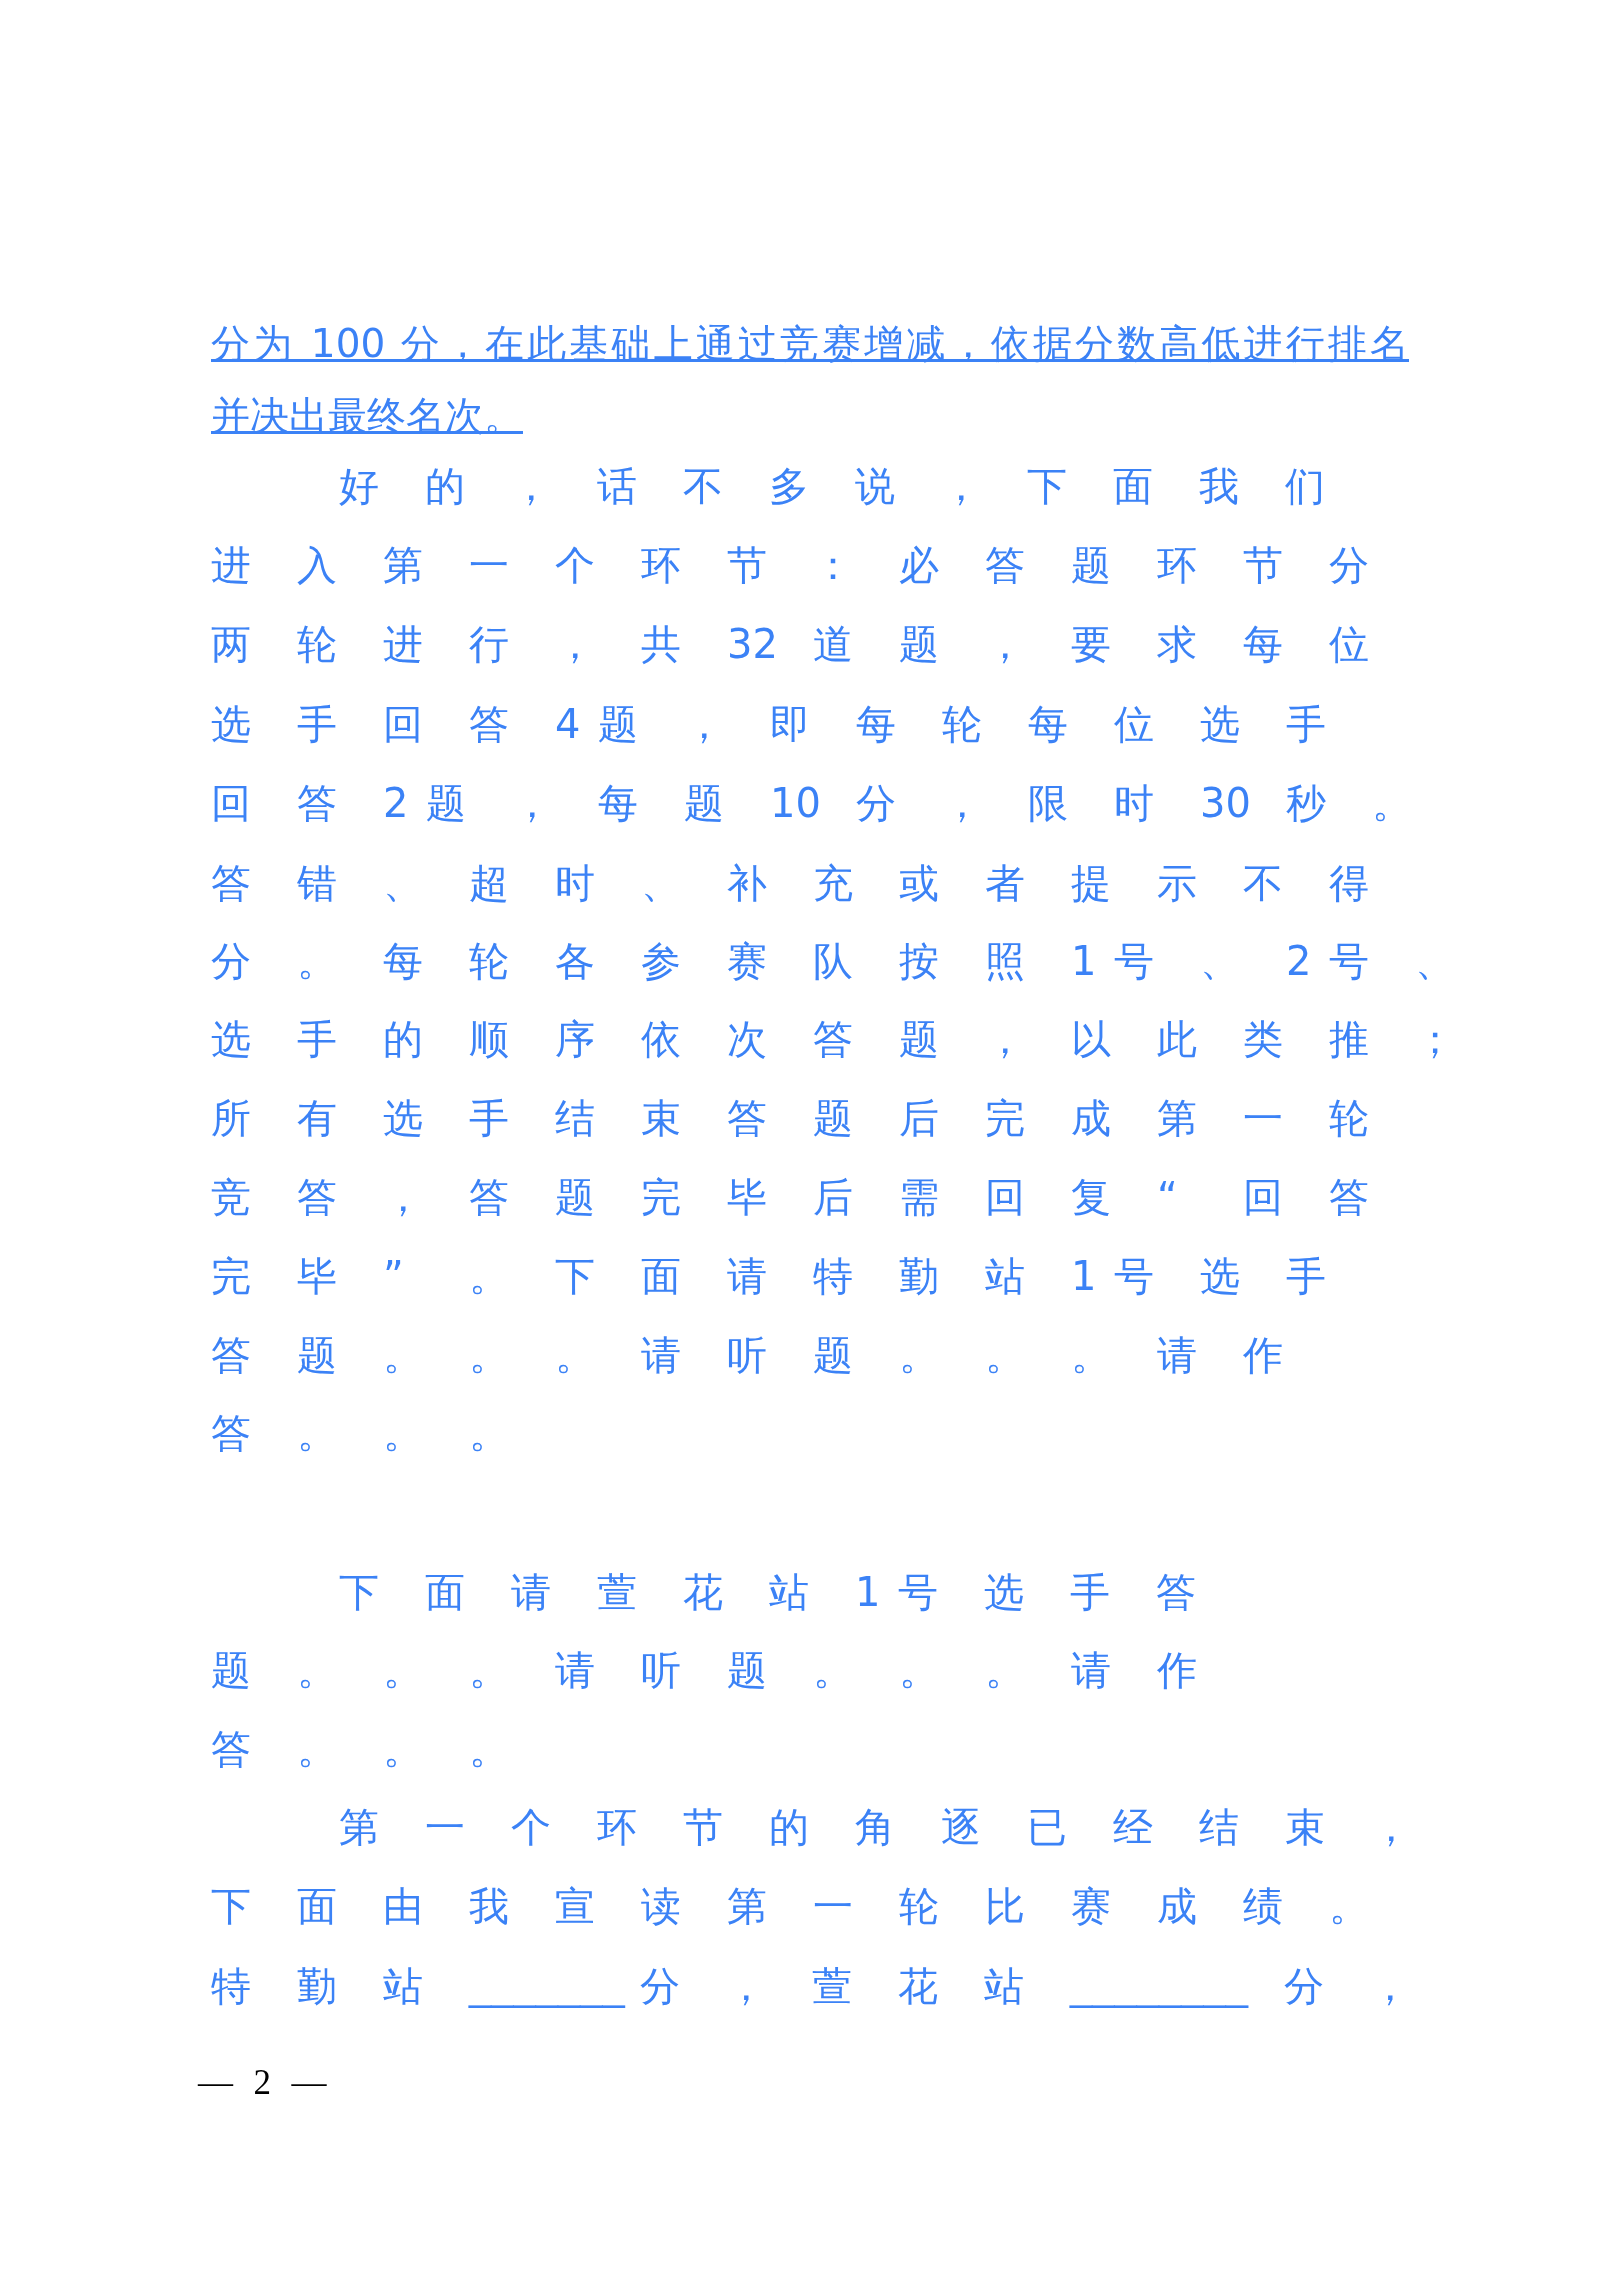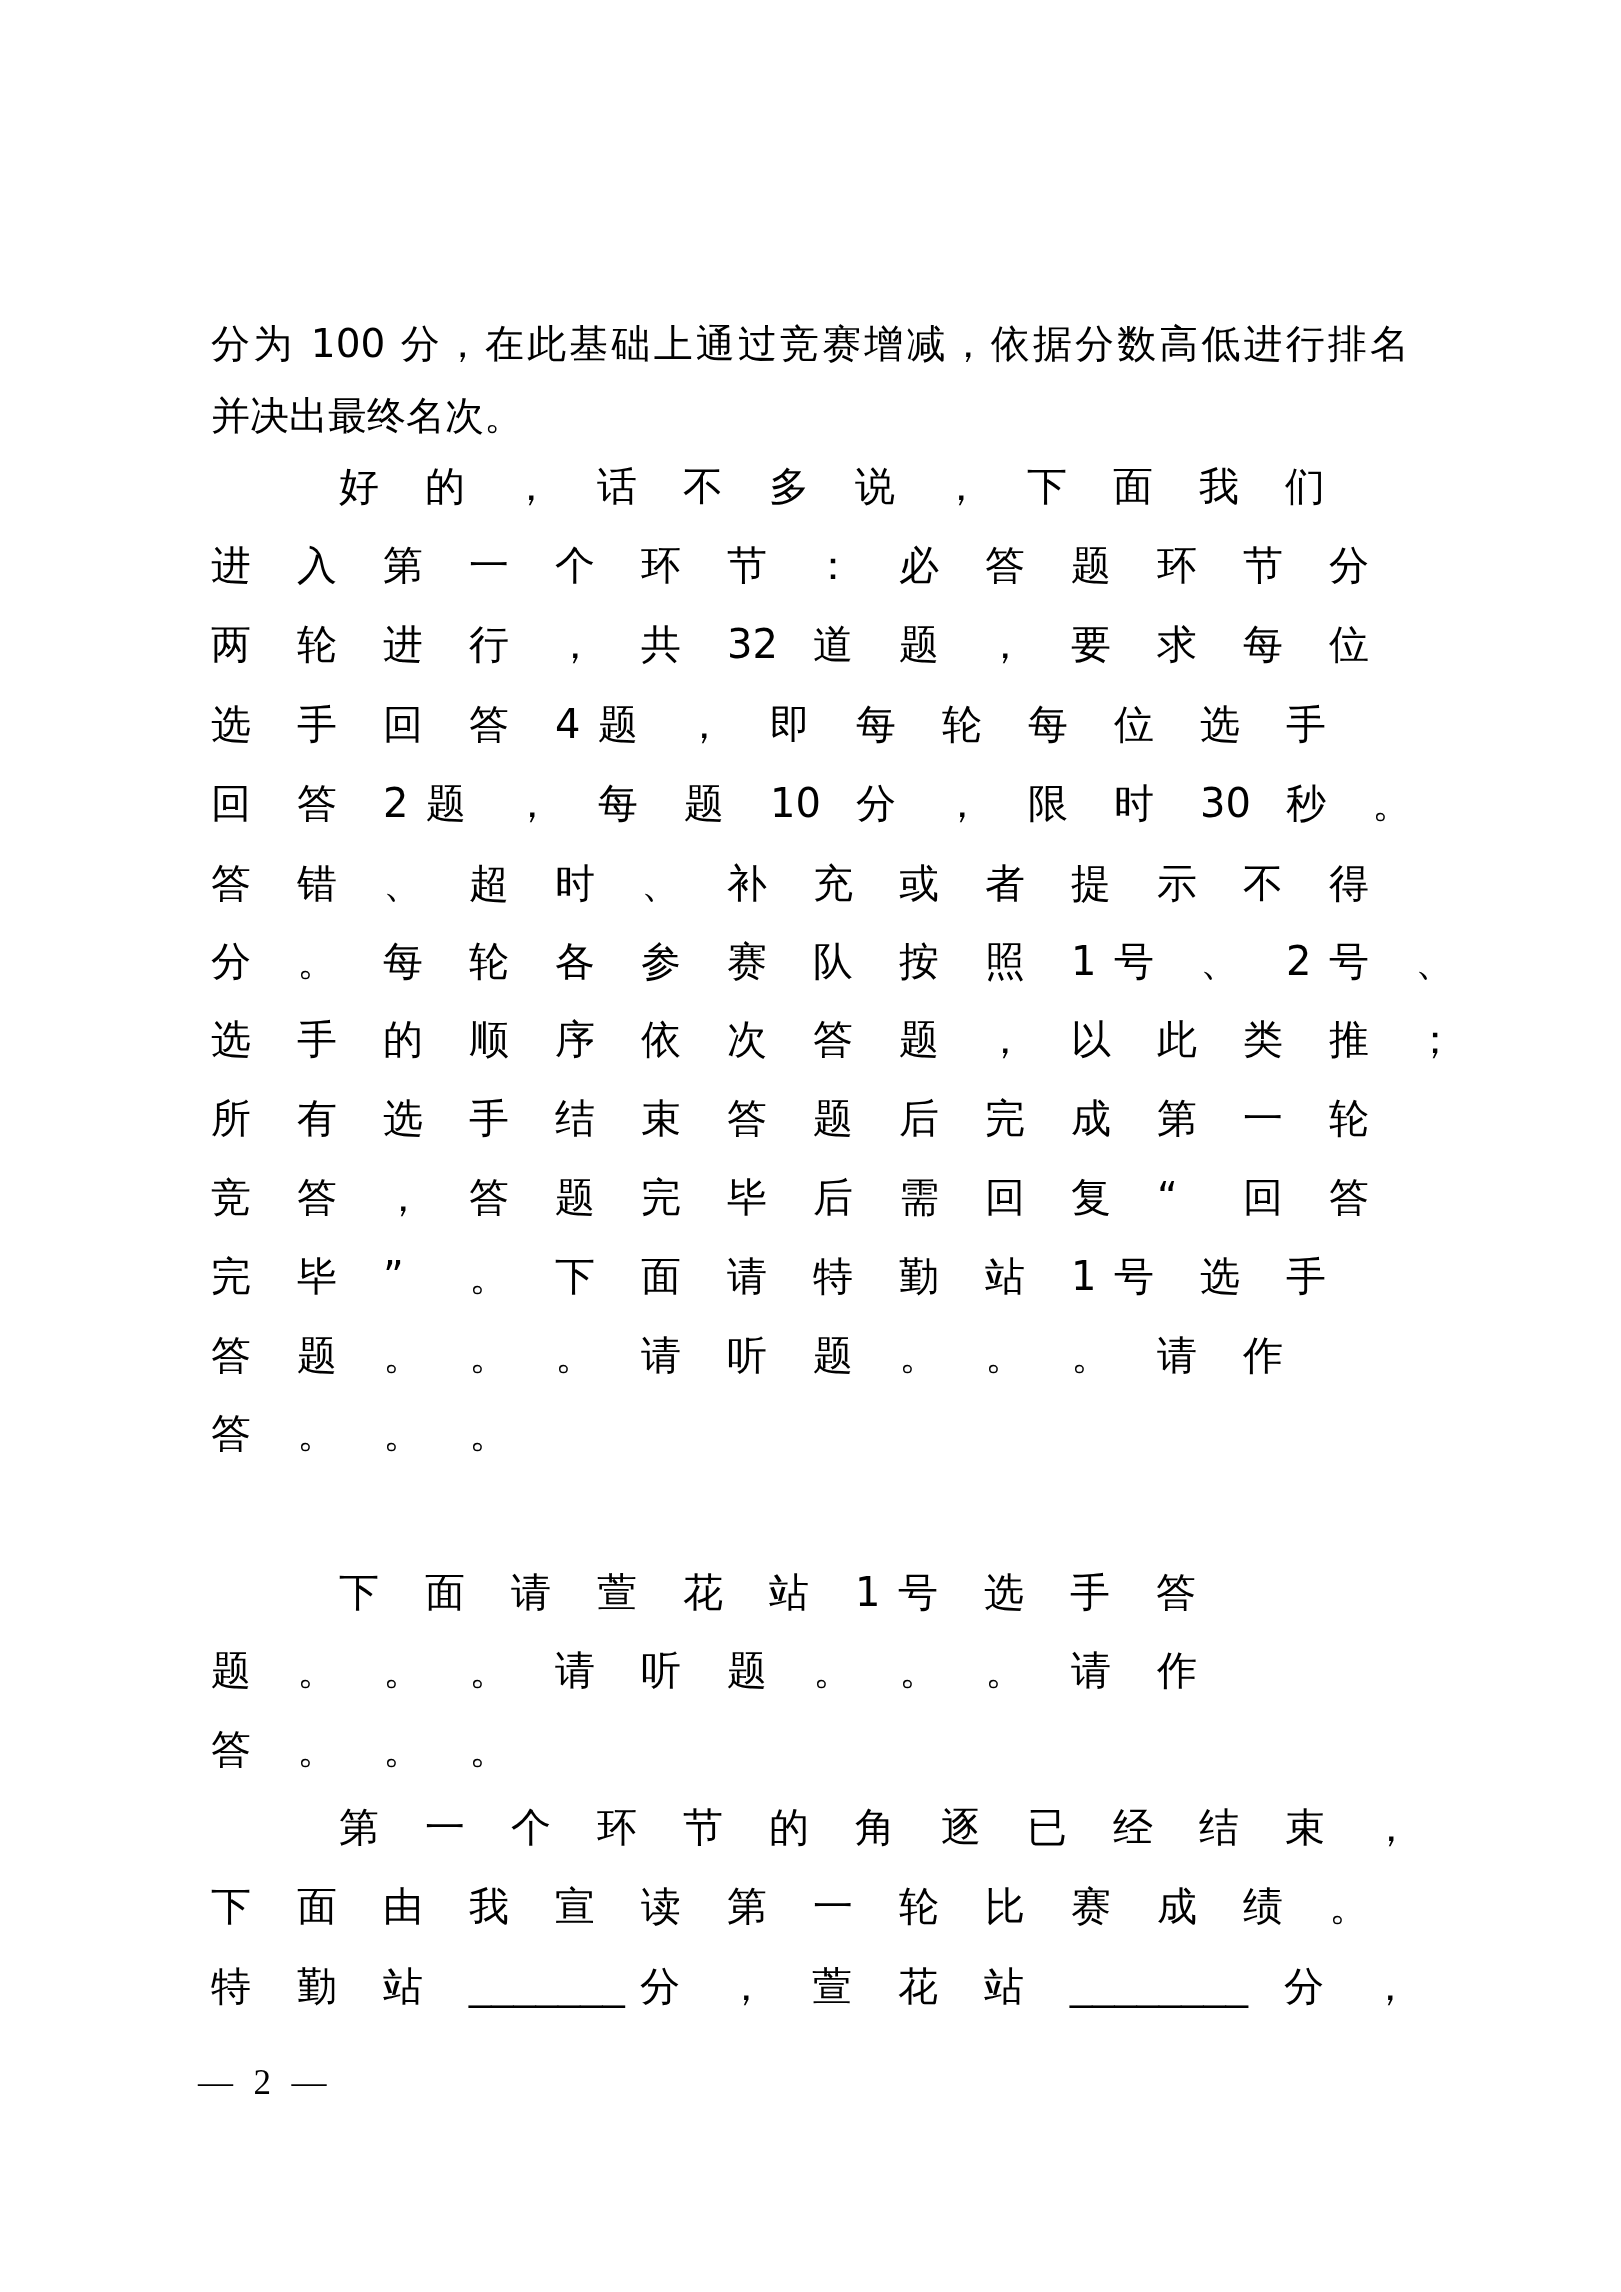--- a/index.html
+++ b/index.html
@@ -13,21 +13,22 @@
   }
   .paragraph { position: static; }
   .line {
     position: absolute;
     left: 211px;
     height: 49px;
     line-height: 49px;
     font-family: "DejaVu Sans", sans-serif;
     font-size: 40px;
     white-space: nowrap;
-    color: #000000;
+    color: #3b82f6;
+    text-decoration: underline;
   }
   .line.flow { font-size: 39px; }
   .line.flow.justify {
     width: 1198px;
     text-align: justify;
     text-align-last: justify;
   }
   .line.indent { left: 339px; }
   .line.grid .cell {
     display: inline-block;

